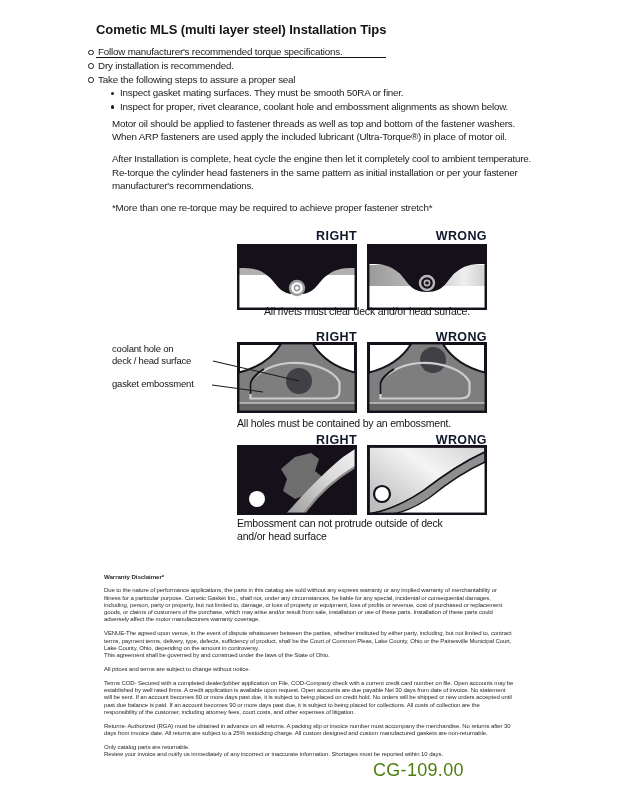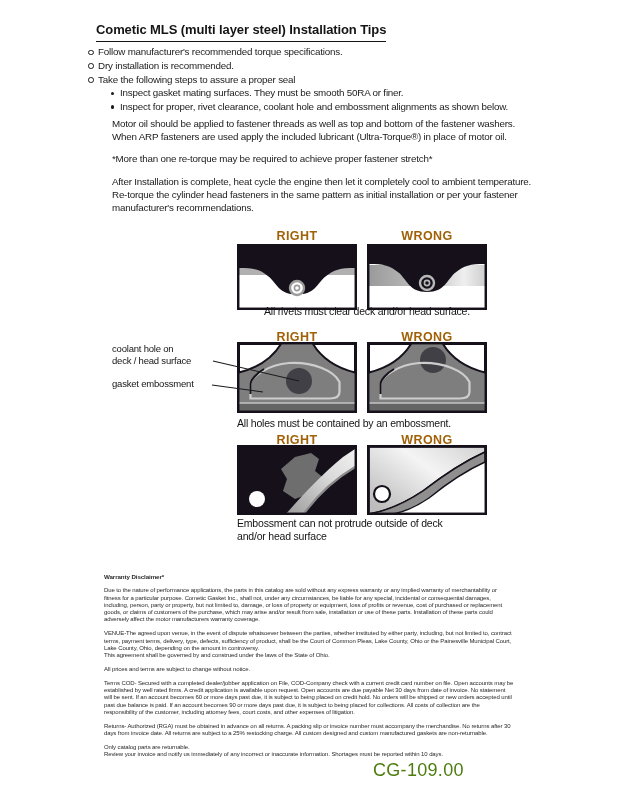--- a/index.html
+++ b/index.html
@@ -4,41 +4,41 @@
 <style>
   html,body{margin:0;padding:0;background:#fff;}
   #page{
     position:relative;width:618px;height:800px;background:#ffffff;overflow:hidden;
     font-family:"Liberation Sans", sans-serif;color:#1b1b1b;
   }
   .abs{position:absolute;}
   
   .doc-title{
     left:96px;top:22px;font-size:13px;font-weight:700;letter-spacing:-0.1px;
-    border-bottom:1.6px solid #141414;padding-bottom:4px;white-space:nowrap;color:#141414;
+    border-bottom:1.6px solid #141414;padding-bottom:20px;white-space:nowrap;color:#141414;
   }
   
   .bullets{left:88px;top:45px;width:448px;font-size:9.8px;line-height:13.8px;letter-spacing:-0.2px;}
   .bullet{position:relative;padding-left:10px;}
   .bullet::before{
     content:"";position:absolute;left:0;top:4.6px;width:3.6px;height:3.6px;
     border:1px solid #1b1b1b;border-radius:50%;
   }
   .subbullet{position:relative;margin-left:23px;padding-left:9px;}
   .subbullet::before{
     content:"";position:absolute;left:0;top:5.2px;width:3.4px;height:3.4px;
     background:#1b1b1b;border-radius:50%;
   }
   
   .diesel{left:96px;top:117px;width:436px;}
   .diesel-heading{font-size:11.5px;font-weight:700;margin:0 0 5px 0;letter-spacing:-0.1px;}
   .diesel p{font-size:9.8px;line-height:13.2px;letter-spacing:-0.2px;margin:0 0 9px 16px;}
   
   .drow{width:250px;}
-  .dlabel{position:absolute;top:0;width:120px;text-align:center;font-size:12.5px;font-weight:700;letter-spacing:0.4px;color:#a16207;}
+  .dlabel{position:absolute;top:0;width:120px;text-align:right;font-size:12.5px;font-weight:700;letter-spacing:0.4px;color:#0f172a;}
   .dlabel.wrong{left:130px;}
   .dbox{position:absolute;display:block;}
   .dbox.wrong{left:130px;}
   .dcaption{position:absolute;left:0;width:260px;font-size:10.5px;letter-spacing:-0.2px;color:#141414;white-space:pre-line;line-height:12.5px;}
   
   .callouts{left:112px;top:343px;width:101px;text-align:left;font-size:9.5px;line-height:11.6px;letter-spacing:-0.2px;color:#141414;}
   .callout{white-space:pre-line;}
   .callout + .callout{margin-top:12px;}
   .pointer-overlay{left:210px;top:355px;z-index:5;pointer-events:none;}
   
@@ -58,22 +58,22 @@
   <div class="abs bullets">
     <div class="bullet">Follow manufacturer's recommended torque specifications.</div>
     <div class="bullet">Dry installation is recommended.</div>
     <div class="bullet">Take the following steps to assure a proper seal</div>
     <div class="subbullet">Inspect gasket mating surfaces.  They must be smooth 50RA or finer.</div>
     <div class="subbullet">Inspect for proper, rivet clearance, coolant hole and embossment alignments as shown below.</div>
   </div>
 
   <div class="abs diesel">
     <p>Motor oil should be applied to fastener threads as well as top and bottom of the fastener washers. When ARP fasteners are used apply the included lubricant (Ultra-Torque®) in place of motor oil.</p>
+    <p>After Installation is complete, heat cycle the engine then let it completely cool to ambient temperature. Re-torque the cylinder head fasteners in the same pattern as initial installation or per your fastener manufacturer's recommendations.</p>
     <p>*More than one re-torque may be required to achieve proper fastener stretch*</p>
-    <p>After Installation is complete, heat cycle the engine then let it completely cool to ambient temperature. Re-torque the cylinder head fasteners in the same pattern as initial installation or per your fastener manufacturer's recommendations.</p>
   </div>
 
   <div class="abs drow" style="left:237px;top:229px;height:100px;">
     <div class="dlabel" style="left:0;">RIGHT</div>
     <div class="dlabel wrong">WRONG</div>
     <svg class="dbox" style="left:0;top:15px;" width="120" height="66" viewBox="0 0 120 66">
       <rect width="120" height="66" fill="#ffffff"></rect>
       <rect x="2" y="24" width="116" height="7" fill="#b0b0b0"></rect>
       <path d="M2,2 H118 V24 C103,24 97,25.5 88.5,32.5 C80,39.5 78,50.5 60,50.5 C42,50.5 40,39.5 31.5,32.5 C23,25.5 17,24 2,24 Z" fill="#16101b"></path>
       <circle cx="60" cy="44" r="7" fill="#ffffff" stroke="#9c9c9c" stroke-width="2.4"></circle>

